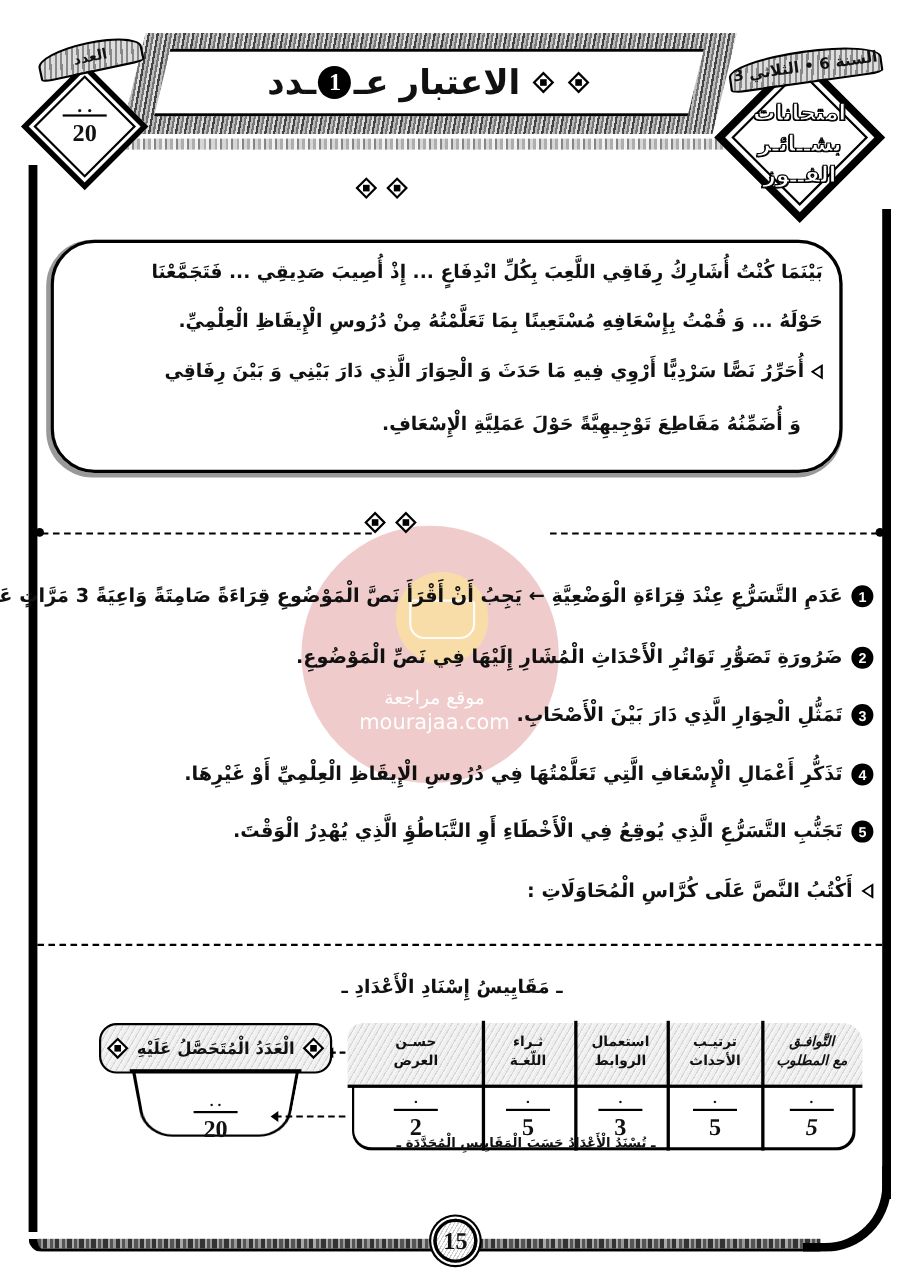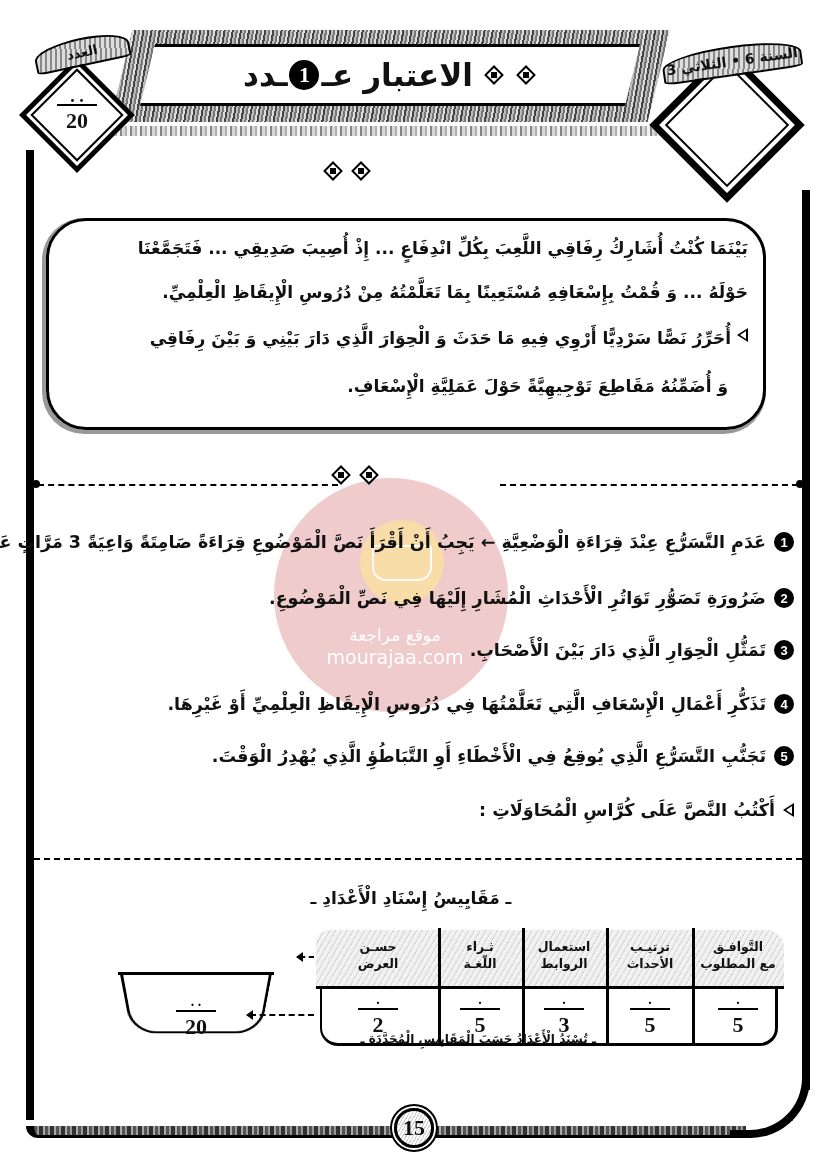--- a/index.html
+++ b/index.html
@@ -145,31 +145,36 @@
   <div class="score">
     <span class="dots">. .</span>
     <span class="bar"></span>
     <span>20</span>
   </div>
 </div>
 
 <div class="badge-right">
   <div class="diamond"></div>
   <div class="ribbon ar">السنة 6 • الثلاثي 3</div>
+  <div class="logo ar">
+    <div>امتحانات</div>
+    <div>بشــائـر</div>
+    <div>الفــوز</div>
+  </div>
 </div>
 
 <div class="sec-tab ar" style="left:322px;top:160px;">
   <span class="orn"></span>
   <span class="orn"></span>
 </div>
 
 <div class="topic-box"></div>
 <div class="topic-line ar" style="top:238px;">بَيْنَمَا كُنْتُ أُشَارِكُ رِفَاقِي اللَّعِبَ بِكُلِّ انْدِفَاعٍ ... إِذْ أُصِيبَ صَدِيقِي ... فَتَجَمَّعْنَا</div>
 <div class="topic-line ar" style="top:282px;">حَوْلَهُ ... وَ قُمْتُ بِإِسْعَافِهِ مُسْتَعِينًا بِمَا تَعَلَّمْتُهُ مِنْ دُرُوسِ الْإِيقَاظِ الْعِلْمِيِّ.</div>
-<div class="topic-line ar" style="top:328px;display:flex;gap:6px;">
+<div class="topic-line ar" style="top:328px;display:flex;align-items:center;gap:6px;">
   <span class="tri"></span>
   <span>أُحَرِّرُ نَصًّا سَرْدِيًّا أَرْوِي فِيهِ مَا حَدَثَ وَ الْحِوَارَ الَّذِي دَارَ بَيْنِي وَ بَيْنَ رِفَاقِي</span>
 </div>
 <div class="topic-line ar" style="top:376px;right:94px;">وَ أُضَمِّنُهُ مَقَاطِعَ تَوْجِيهِيَّةً حَوْلَ عَمَلِيَّةِ الْإِسْعَافِ.</div>
 
 <div class="dot" style="left:32px;top:480px;"></div>
 <div class="dash" style="left:38px;top:484px;width:300px;"></div>
 <div class="dash" style="left:500px;top:484px;width:298px;"></div>
 <div class="dot" style="left:796px;top:480px;"></div>
 
@@ -211,21 +216,21 @@
 
 <div class="dash" style="left:34px;top:858px;width:768px;"></div>
 
 <div class="rubric-title ar">ـ مَقَايِيسُ إِسْنَادِ الْأَعْدَادِ ـ</div>
 
 <div class="rubric">
   <div class="head"></div>
   <div class="bottom"></div>
   <div class="hline"></div>
 
-  <div class="col" style="left:380px;">
+  <div class="col" style="left:380px;font-style:italic;">
     <div class="lbl ar">
         <div>التَّوافـق</div>
         <div>مع المطلوب</div>
       </div>
     <div class="frac"><span class="d">.</span><span class="b"></span><span>5</span></div>
   </div>
   <div class="vline" style="left:376px;"></div>
 
   <div class="col" style="left:292px;">
     <div class="lbl ar">
@@ -260,20 +265,25 @@
         <div>العرض</div>
       </div>
     <div class="frac"><span class="d">.</span><span class="b"></span><span>2</span></div>
   </div>
 </div>
 
 <div class="arrow" style="left:300px;top:956px;width:14px;"></div>
 <div class="arrow" style="left:250px;top:1014px;width:64px;"></div>
 
 <div class="total">
+  <div class="cap ar">
+    <span class="orn"></span>
+    <span>الْعَدَدُ الْمُتَحَصَّلُ عَلَيْهِ</span>
+    <span class="orn"></span>
+  </div>
   <div class="bowl-top"></div>
   <div class="bowl"></div>
   <div class="frac">
     <span class="d">. .</span>
     <span class="b"></span>
     <span>20</span>
   </div>
 </div>
 
 <div class="footnote ar">ـ تُسْنَدُ الْأَعْدَادُ حَسَبَ الْمَقَايِيسِ الْمُحَدَّدَةِ ـ</div>

